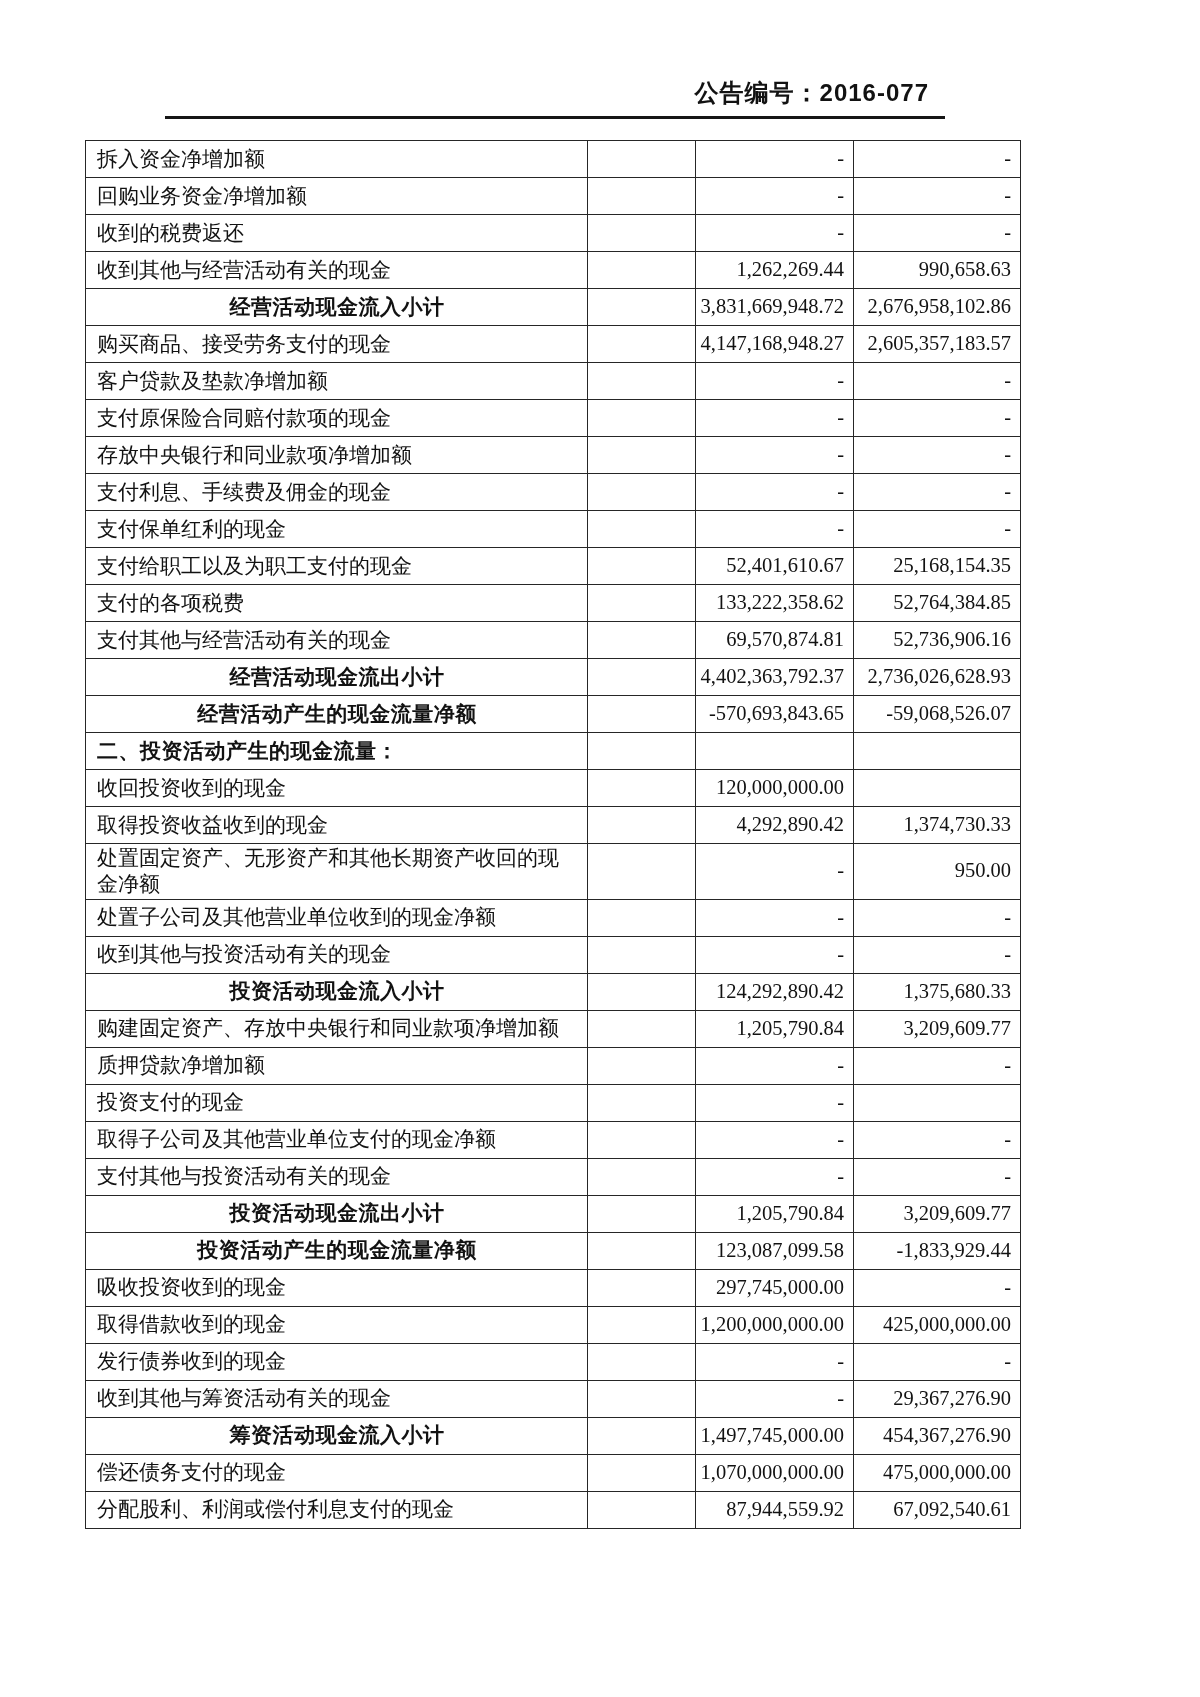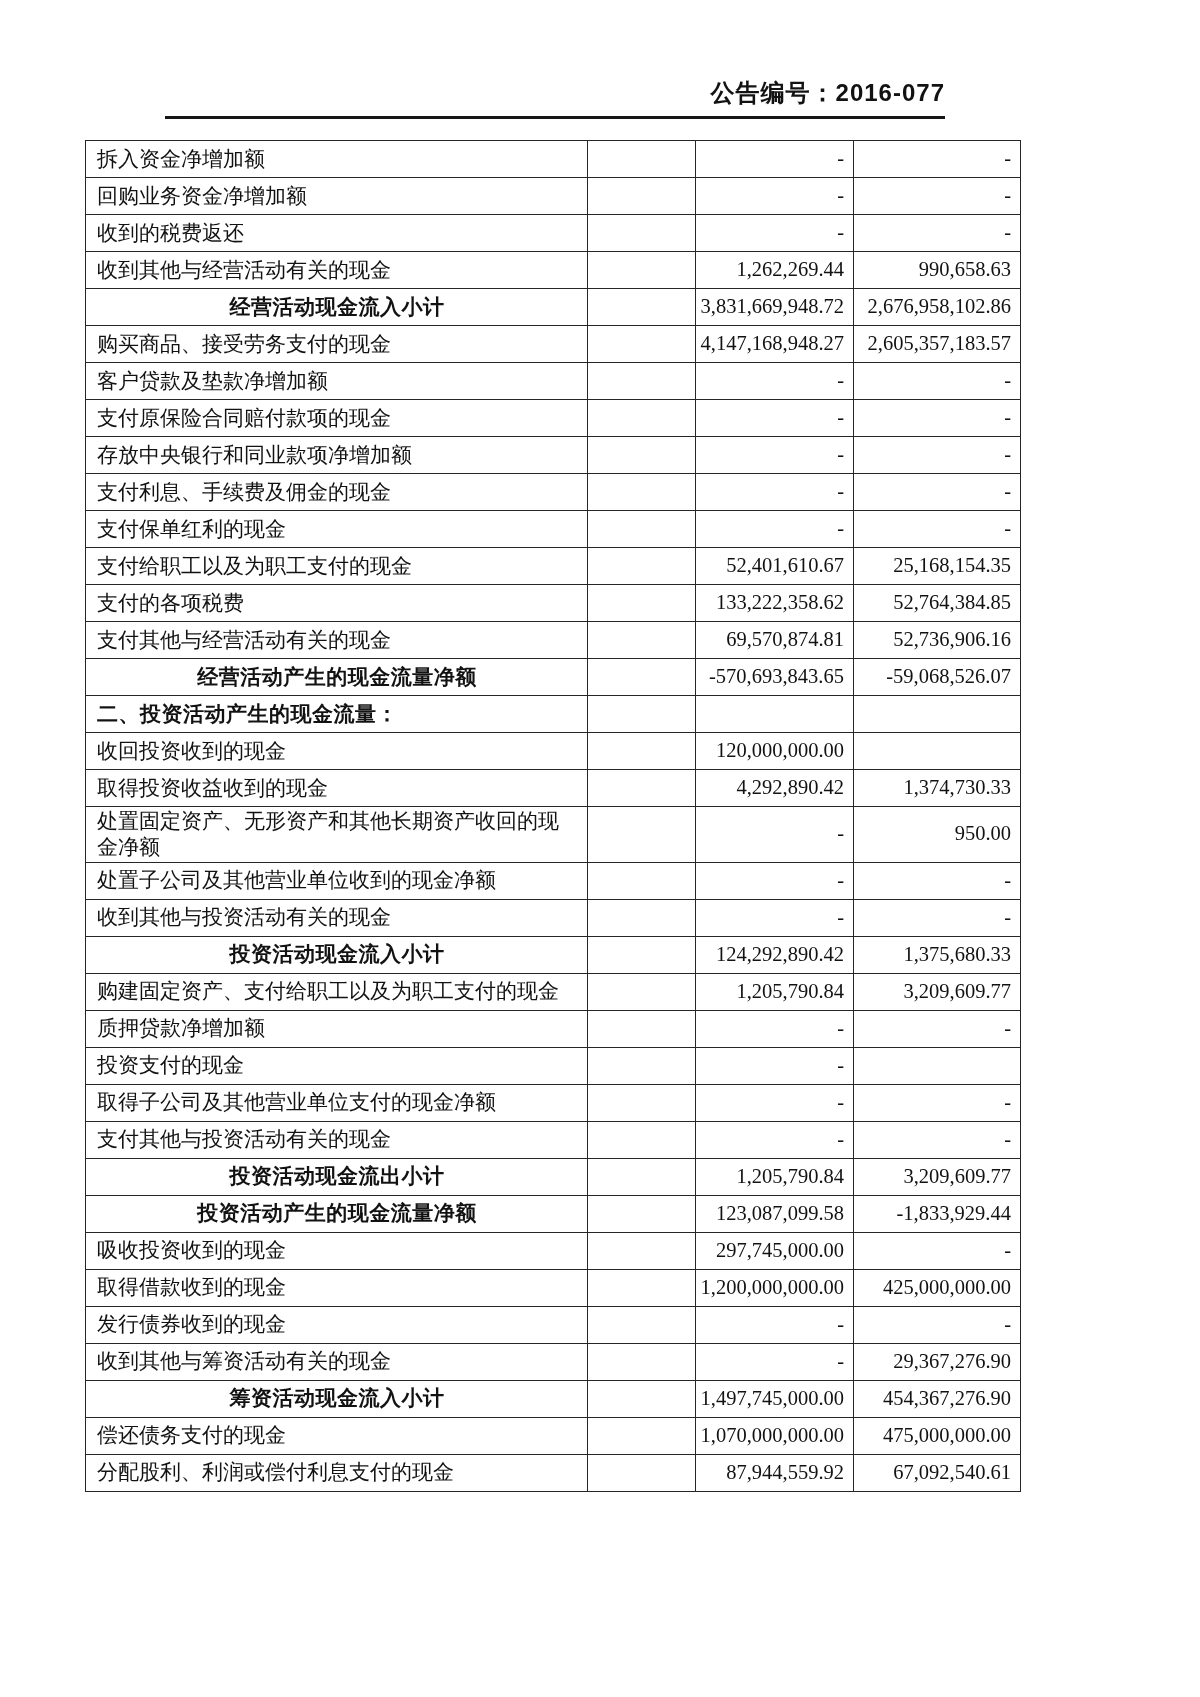--- a/index.html
+++ b/index.html
@@ -6,21 +6,21 @@
   .page {
     position:relative;
     width:1200px; height:1697px;
     background:#ffffff;
     font-family:"Liberation Serif","DejaVu Serif",serif;
     color:#121212;
     overflow:hidden;
   }
   .announcement-no {
     position:absolute;
-    top:77px; right:255px;
+    top:77px; right:271px;
     font-family:"Liberation Sans","DejaVu Sans",sans-serif;
     font-weight:700;
     font-size:24px;
     letter-spacing:1px;
     color:#121212;
     white-space:nowrap;
   }
   .header-rule {
     position:absolute;
     left:165px; top:116px;
@@ -158,20 +158,26 @@
           <td class="c-num">133,222,358.62</td>
           <td class="c-num">52,764,384.85</td>
         </tr>
         <tr class="item">
           <td class="c-label">支付其他与经营活动有关的现金</td>
           <td class="c-blank"></td>
           <td class="c-num">69,570,874.81</td>
           <td class="c-num">52,736,906.16</td>
         </tr>
         <tr class="subtotal">
+          <td class="c-label">经营活动现金流出小计</td>
+          <td class="c-blank"></td>
+          <td class="c-num">4,402,363,792.37</td>
+          <td class="c-num">2,736,026,628.93</td>
+        </tr>
+        <tr class="subtotal">
           <td class="c-label">经营活动产生的现金流量净额</td>
           <td class="c-blank"></td>
           <td class="c-num">-570,693,843.65</td>
           <td class="c-num">-59,068,526.07</td>
         </tr>
         <tr class="section">
           <td class="c-label">二、投资活动产生的现金流量：</td>
           <td class="c-blank"></td>
           <td class="c-num"></td>
           <td class="c-num"></td>
@@ -206,21 +212,21 @@
           <td class="c-num">-</td>
           <td class="c-num">-</td>
         </tr>
         <tr class="subtotal">
           <td class="c-label">投资活动现金流入小计</td>
           <td class="c-blank"></td>
           <td class="c-num">124,292,890.42</td>
           <td class="c-num">1,375,680.33</td>
         </tr>
         <tr class="item">
-          <td class="c-label">购建固定资产、支付给职工以及为职工支付的现金</td>
+          <td class="c-label">购建固定资产、存放中央银行和同业款项净增加额</td>
           <td class="c-blank"></td>
           <td class="c-num">1,205,790.84</td>
           <td class="c-num">3,209,609.77</td>
         </tr>
         <tr class="item">
           <td class="c-label">质押贷款净增加额</td>
           <td class="c-blank"></td>
           <td class="c-num">-</td>
           <td class="c-num">-</td>
         </tr>

